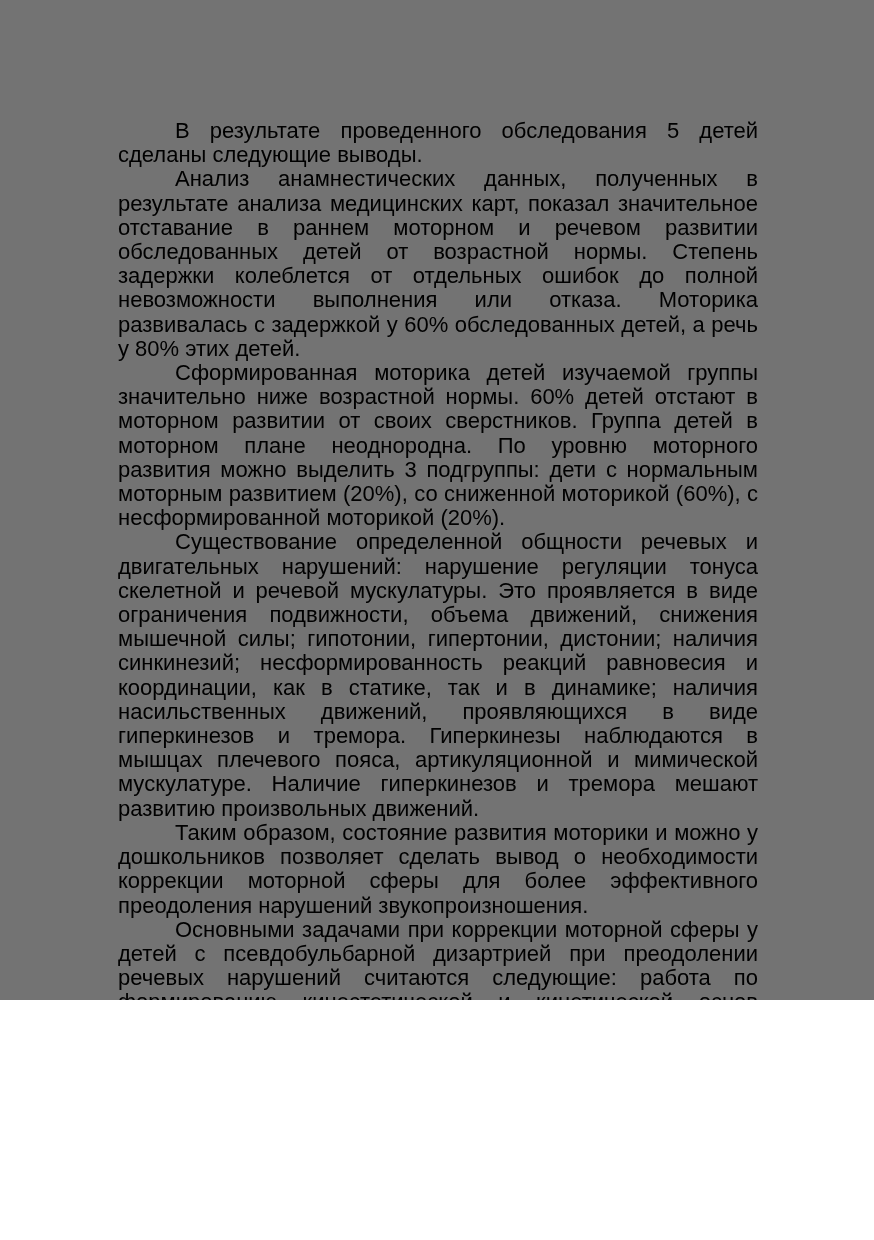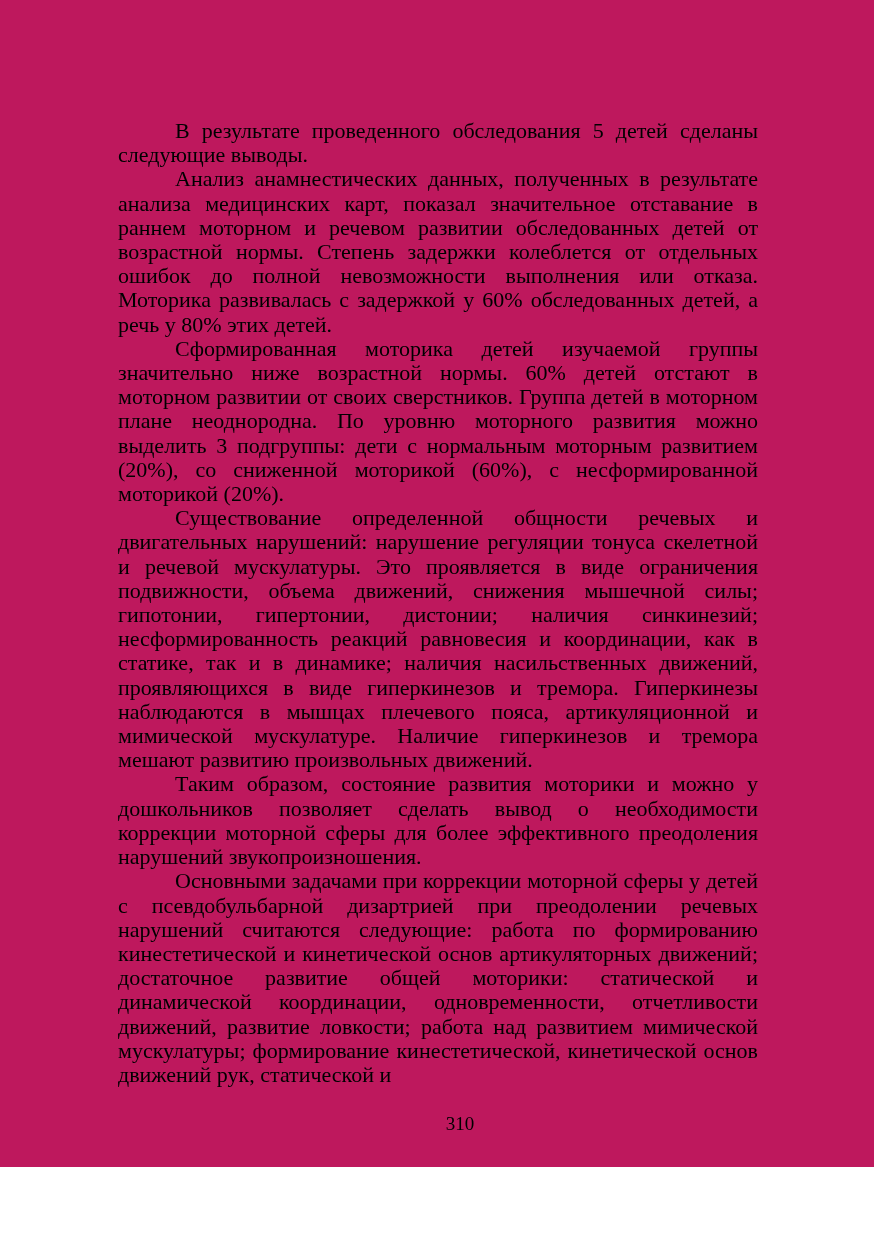--- a/index.html
+++ b/index.html
@@ -3,24 +3,24 @@
 <meta charset="utf-8">
 <style>
   html, body {
     margin: 0;
     padding: 0;
     background: #ffffff;
   }
   .page {
     position: relative;
     width: 874px;
-    height: 1167px;
-    background: #be185d;
+    height: 1000px;
+    background: #737373;
     color: #000000;
-    font-family: Liberation Serif, serif;
+    font-family: Liberation Sans, sans-serif;
     overflow: hidden;
   }
   .text-block {
     position: absolute;
     left: 118px;
     top: 119px;
     width: 640px;
     font-size: 22px;
     line-height: 24.2px;
     text-align: justify;

